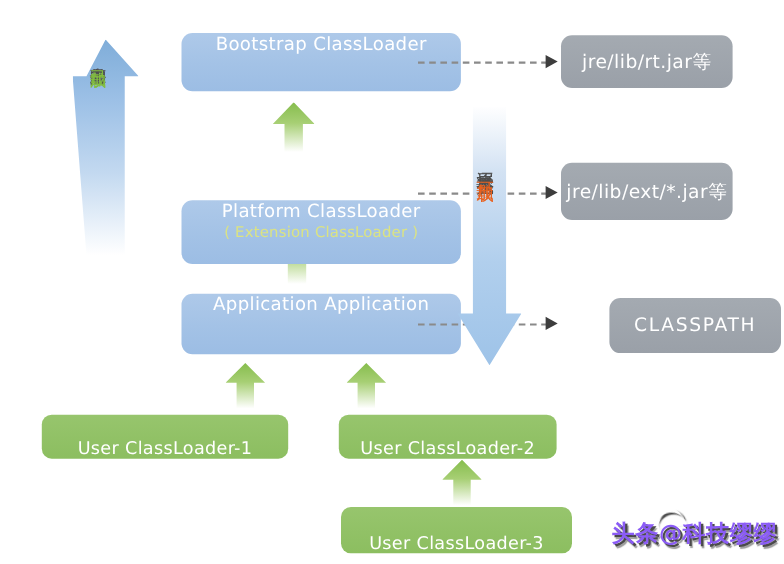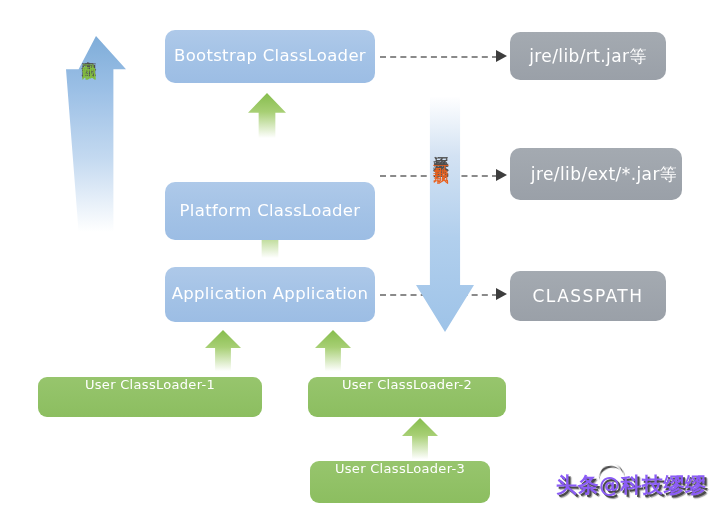--- a/index.html
+++ b/index.html
@@ -5,54 +5,54 @@
   html,body{margin:0;padding:0;background:#ffffff;}
   #canvas{
     position:relative;
     width:713px;height:513px;
     background:#ffffff;
     overflow:hidden;
     font-family:"DejaVu Sans","Liberation Sans",sans-serif;
   }
   
   .blue-box{
-    position:absolute;left:165px;width:210px;
+    position:absolute;left:165px;width:254px;
     background:linear-gradient(180deg,#aec9e9 0%,#a3c2e6 55%,#9cbde4 100%);
     border-radius:10px;
     color:#ffffff;
-    display:flex;flex-direction:column;align-items:center;justify-content:center;
+    display:flex;flex-direction:column;align-items:center;justify-content:flex-start;
     font-size:16.5px;letter-spacing:.3px;
     text-align:center;line-height:1.25;
   }
   #box-bootstrap{top:30px;height:53px;}
   #box-platform{top:145px;height:58px;margin-top:37px;}
   #box-application{top:267px;height:55px;}
   .blue-sub{font-size:13.5px;color:#dbe383;letter-spacing:.2px;}
   
   .gray-box{
     position:absolute;left:510px;width:156px;
     background:linear-gradient(180deg,#a4aab1 0%,#9aa0a8 100%);
     border-radius:10px;color:#ffffff;
     display:flex;align-items:center;justify-content:center;
     font-size:17px;letter-spacing:.4px;
   }
   #tgt-rt{top:32px;height:48px;}
-  #tgt-ext{top:148px;height:52px;padding-left:16px;}
-  #tgt-classpath{top:271px;height:50px;letter-spacing:1.5px;}
+  #tgt-ext{top:148px;height:52px;}
+  #tgt-classpath{top:271px;height:50px;letter-spacing:1.5px;margin-left:44px;}
   
   .green-box{
     position:absolute;
     background:linear-gradient(180deg,#97c56d 0%,#8cbe60 100%);
     border-radius:9px;color:#ffffff;
-    display:flex;align-items:flex-start;justify-content:center;
-    font-size:13px;letter-spacing:.3px;height:40px;
+    display:flex;align-items:flex-end;justify-content:center;
+    font-size:16px;letter-spacing:.3px;height:40px;
   }
   #ucl1{left:38px;top:377px;width:224px;}
   #ucl2{left:308px;top:377px;width:198px;}
-  #ucl3{left:310px;top:461px;width:180px;height:42px;}
+  #ucl3{left:310px;top:461px;width:210px;height:42px;}
   
   .dash-line{
     position:absolute;left:380px;width:118px;height:0;
     border-top:2px dashed #8a8a8a;z-index:1;
   }
   .dash-head{
     position:absolute;left:496px;width:0;height:0;z-index:1;
     border-top:6px solid transparent;border-bottom:6px solid transparent;
     border-left:11px solid #3d3d3d;
   }
@@ -124,20 +124,21 @@
   <div id="ga2" class="green-arrow"></div>
   <div id="ga3" class="green-arrow"></div>
   <div id="ga4" class="green-arrow"></div>
   <div id="ga5" class="green-arrow"></div>
 
   <div id="box-bootstrap" class="blue-box">
     <span>Bootstrap ClassLoader</span>
   </div>
   <div id="box-platform" class="blue-box">
     <span>Platform ClassLoader</span>
+    <span class="blue-sub">( Extension ClassLoader )</span>
   </div>
   <div id="box-application" class="blue-box">
     <span>Application Application</span>
   </div>
 
   <div id="tgt-rt" class="gray-box">
     <span>jre/lib/rt.jar等</span>
   </div>
   <div id="tgt-ext" class="gray-box">
     <span>jre/lib/ext/*.jar等</span>

